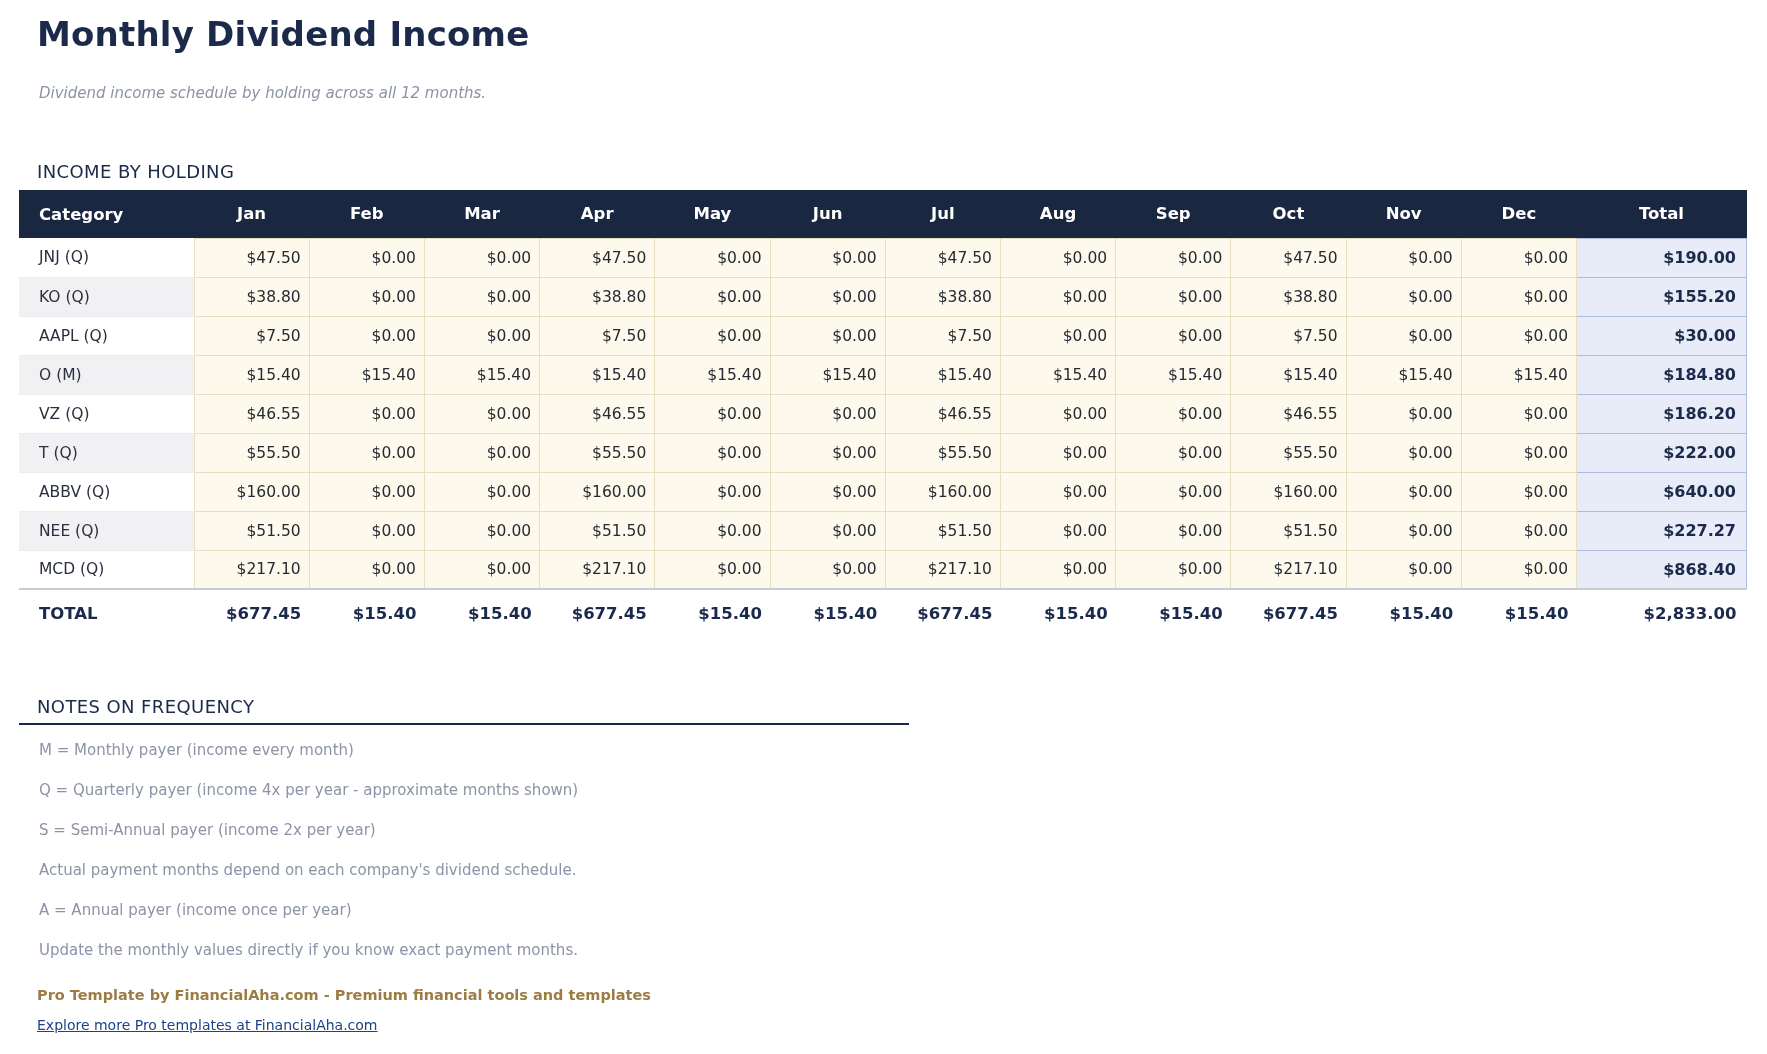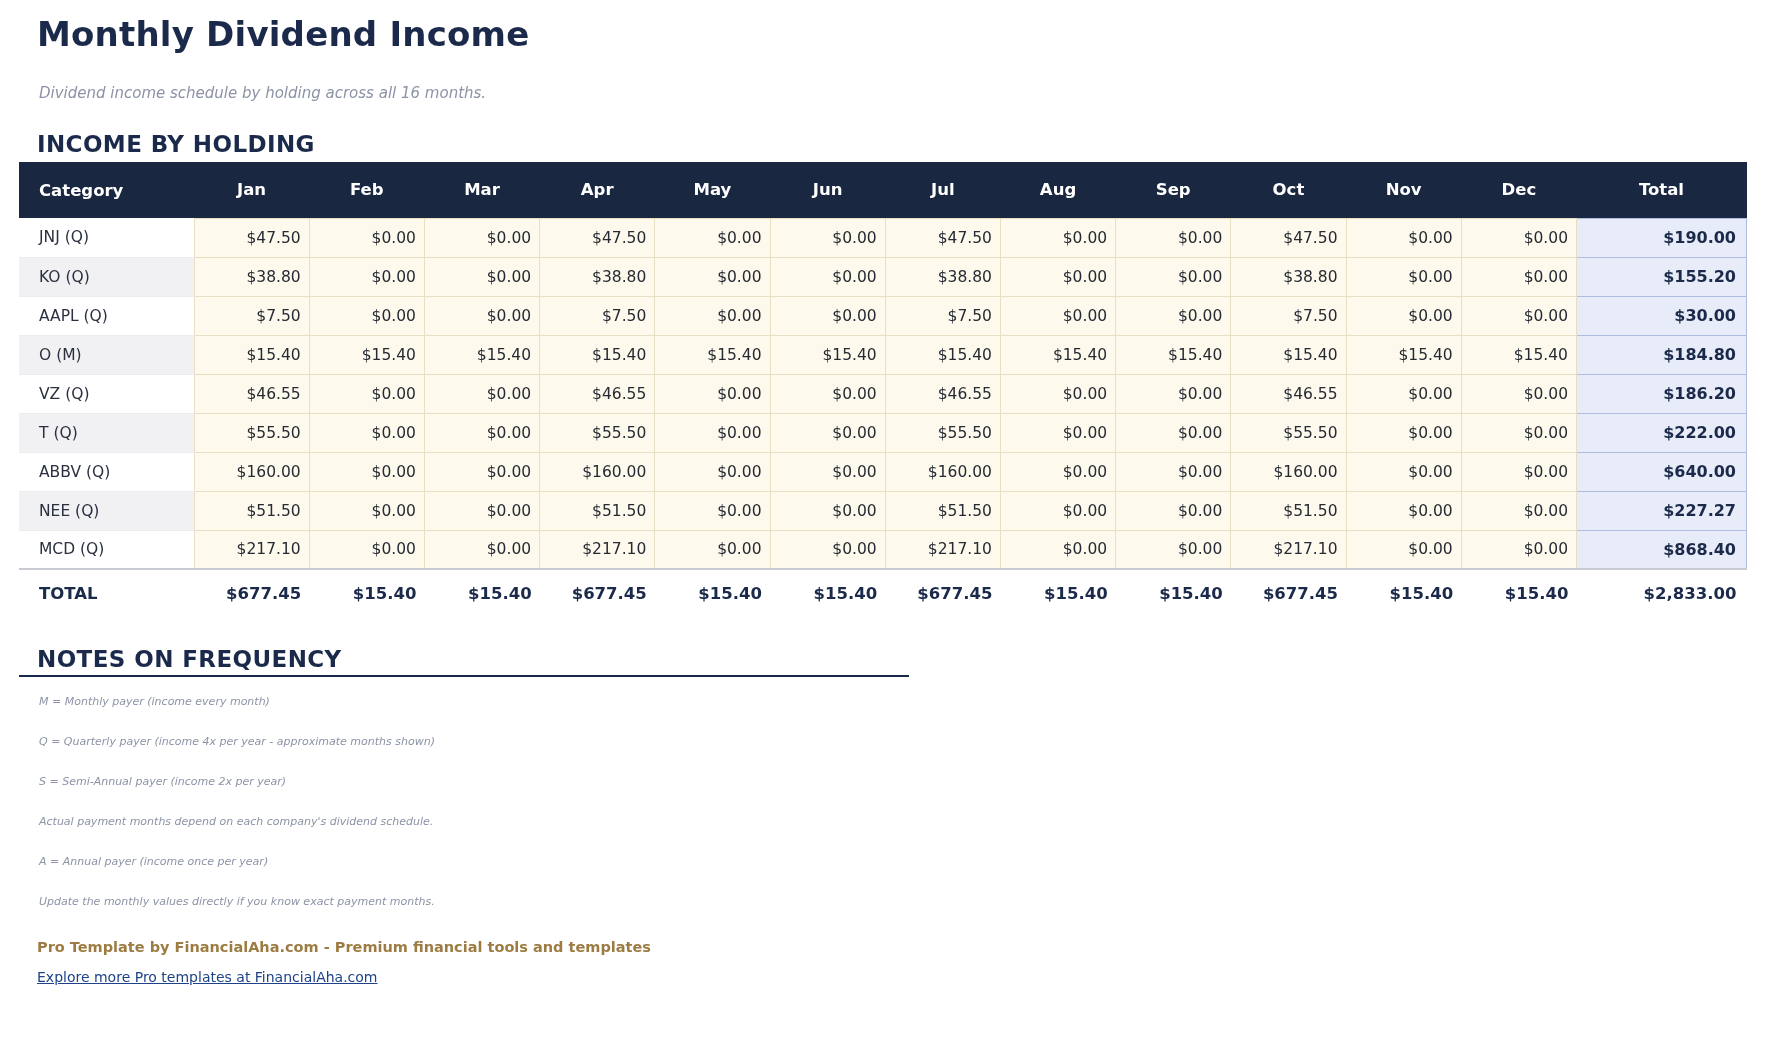--- a/index.html
+++ b/index.html
@@ -23,35 +23,35 @@
   h1.page-title{
     margin:2px 0 0 18px;
     font-size:34px;line-height:40px;font-weight:800;
     color:var(--navy);letter-spacing:.2px;
   }
   p.subtitle{
     margin:30px 0 0 20px;
     font-size:15px;font-style:italic;color:var(--muted-text);
   }
   h2.section-title{
-    margin:32px 0 0 18px;
-    font-size:23px;line-height:20px;font-weight:bold;
+    margin:60px 0 0 18px;
+    font-size:18px;line-height:20px;font-weight:normal;
     color:var(--navy);letter-spacing:.4px;
   }
 
   table.income{
     margin-top:8px;
     border-collapse:collapse;table-layout:fixed;
     width:1728px;
   }
   col.c-cat{width:175px;}
   col.c-tot{width:170px;}
   thead th{
     background:var(--header-bg);color:#ffffff;
-    height:56px;font-size:16.5px;font-weight:bold;padding:0;
+    height:48px;font-size:16.5px;font-weight:bold;padding:0;
   }
   thead th.cat{text-align:left;padding-left:20px;}
   thead th.month{text-align:center;}
   thead th.tot{text-align:center;}
 
   tbody td{height:39px;font-size:15.5px;padding:0;}
   tbody td.cat{
     text-align:left;padding-left:20px;background:#ffffff;
     color:#2b3040;border-bottom:1px solid #ececef;
   }
@@ -76,41 +76,41 @@
   tfoot td.val{text-align:right;padding-right:8px;}
   tfoot td.tot{text-align:right;padding-right:10px;}
 
   .notes-divider{
     width:890px;height:0;border:none;
     border-top:2px solid var(--navy);
     margin:6px 0 0 0;
   }
   p.note{
     margin:22px 0 0 20px;
-    font-size:11px;line-height:18px;
-    font-style:italic;color:var(--muted-text);
+    font-size:15px;line-height:18px;
+    color:var(--muted-text);
   }
   p.note.first{margin-top:16px;}
 
   footer{margin:28px 0 0 18px;}
   p.brand-line{
     margin:0;font-size:14.5px;font-weight:bold;color:var(--brand-gold);
   }
   a.explore-link{
     display:inline-block;margin-top:14px;
     font-size:14px;color:var(--link-blue);text-decoration:underline;
   }
 </style>
 </head>
 <body>
 
 <div class="page">
 
   <h1 class="page-title">Monthly Dividend Income</h1>
-  <p class="subtitle">Dividend income schedule by holding across all 16 months.</p>
+  <p class="subtitle">Dividend income schedule by holding across all 12 months.</p>
 
   <section>
     <h2 class="section-title">INCOME BY HOLDING</h2>
     <table class="income">
       <colgroup id="income-cols">
           <col class="c-cat">
           <col class="c-month">
           <col class="c-month">
           <col class="c-month">
           <col class="c-month">

